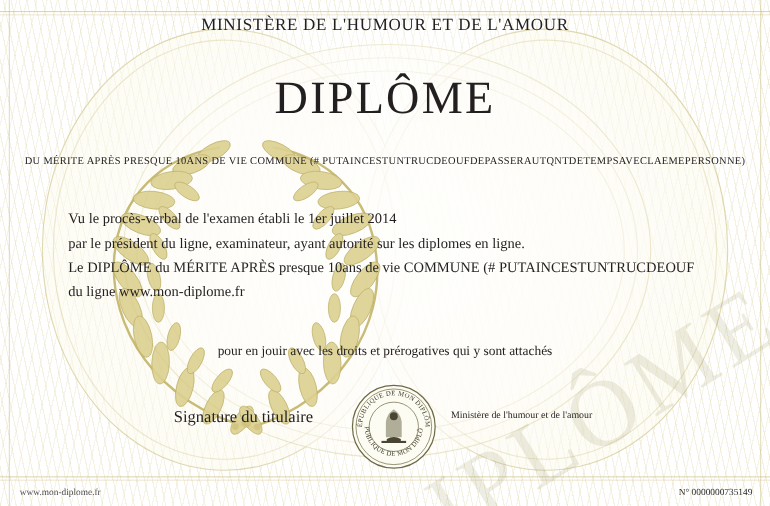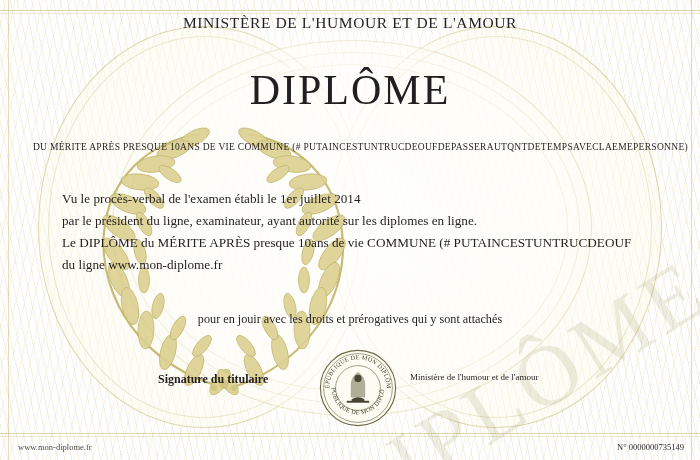--- a/index.html
+++ b/index.html
@@ -119,21 +119,21 @@
     top: 66px;
     left: 0; right: 0;
     text-align: center;
     font-size: 42px;
     letter-spacing: 2px;
   }
   .subtitle {
     position: absolute;
     top: 142px;
     left: 12px; right: 12px;
-    text-align: right;
+    text-align: center;
     font-size: 9.5px;
     letter-spacing: 0.3px;
     text-transform: uppercase;
     white-space: nowrap;
   }
 
   .body {
     position: absolute;
     top: 188px;
     left: 62px;
@@ -148,22 +148,21 @@
     top: 312px;
     left: 0; right: 0;
     text-align: center;
     font-size: 12.2px;
   }
 
   .sig-left {
     position: absolute;
     left: 158px;
     top: 372px;
-    font-size: 12px;
-    font-weight: bold;
+    font-size: 15px;
   }
   .sig-right {
     position: absolute;
     left: 410px;
     top: 372px;
     font-size: 9px;
   }
 
   
   .seal {

